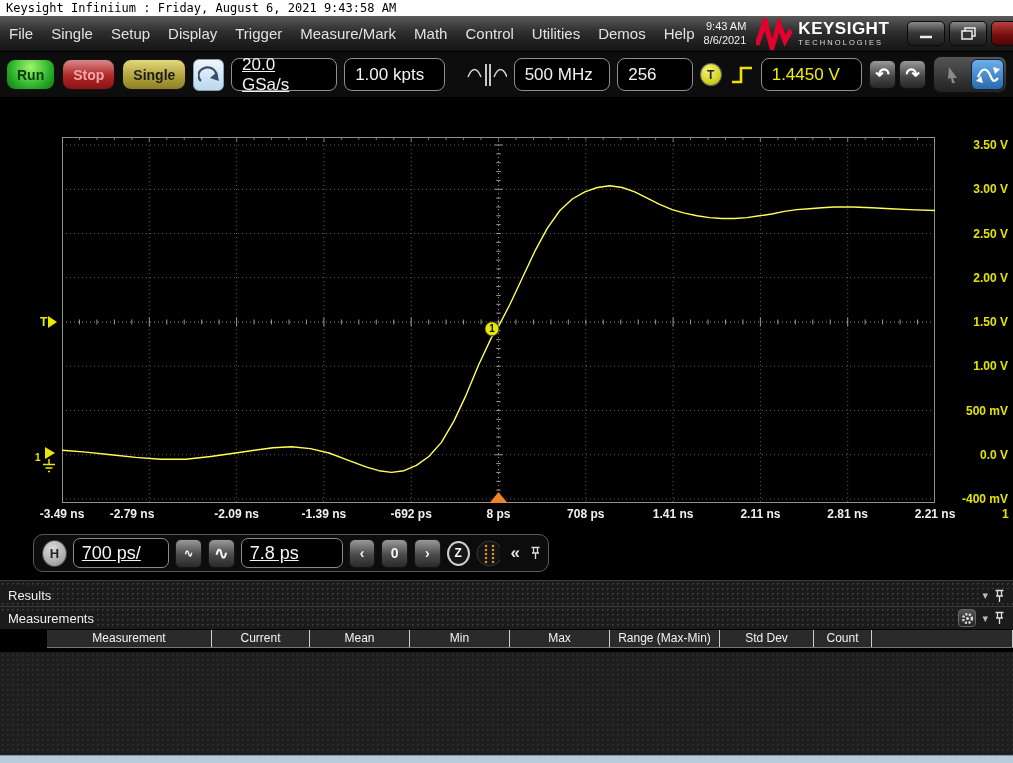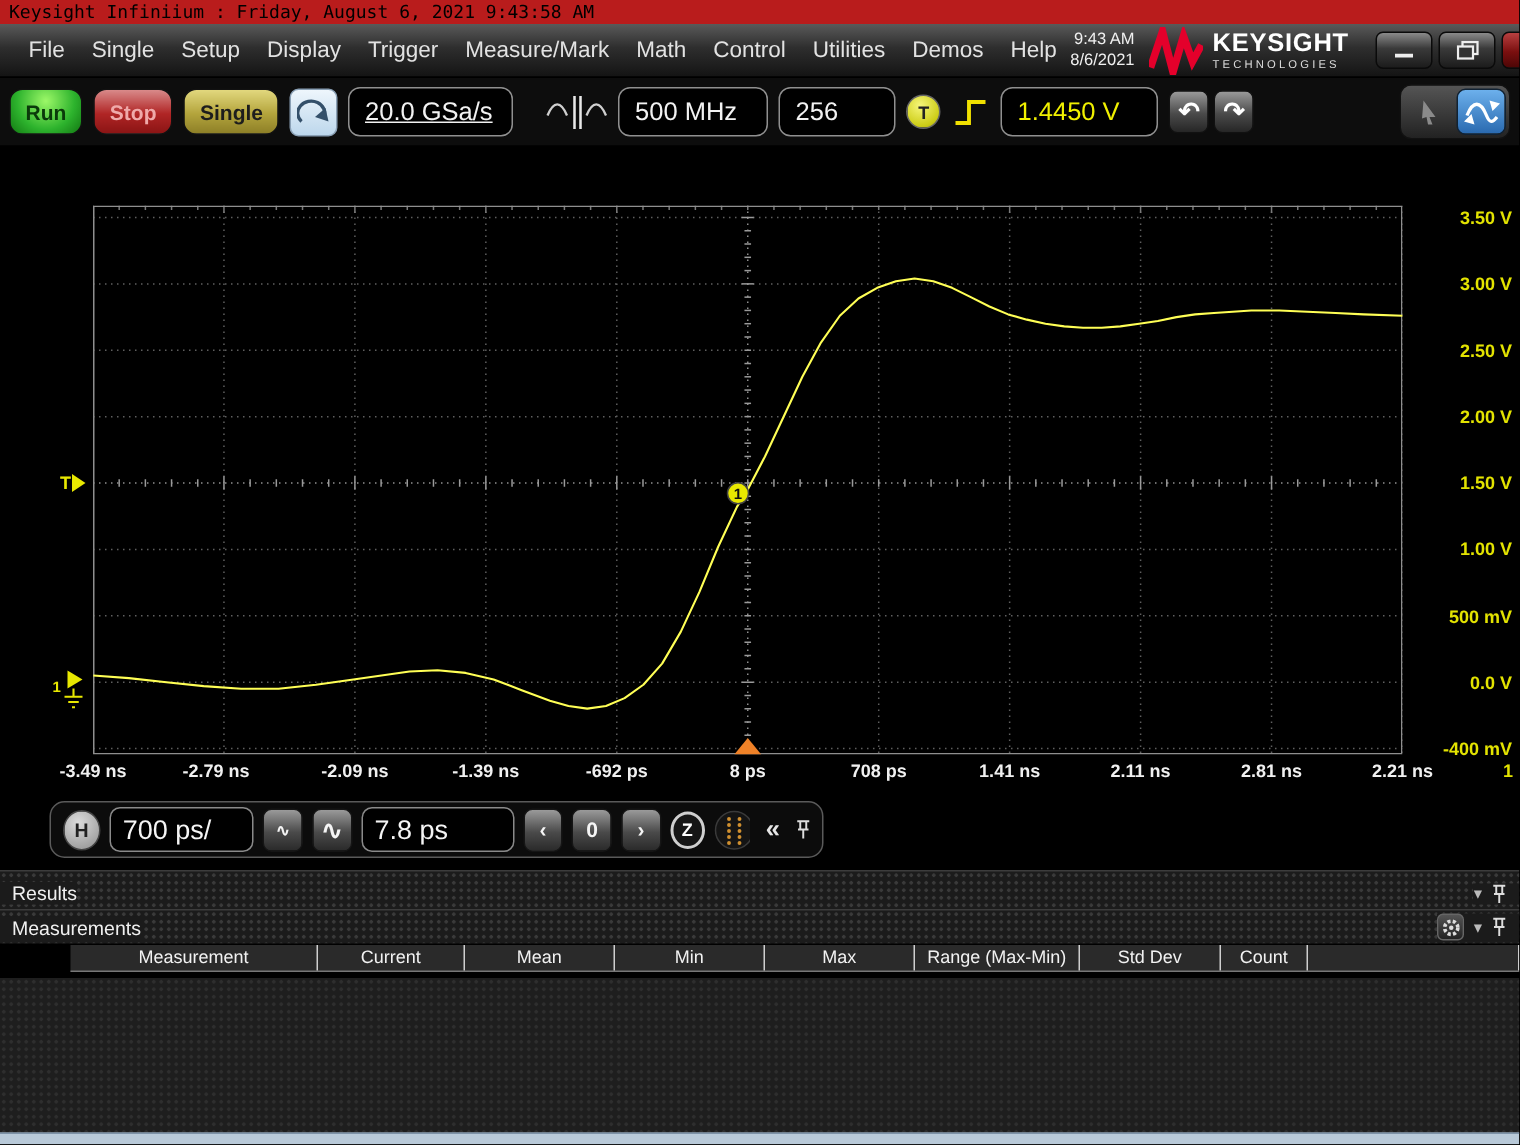--- a/index.html
+++ b/index.html
@@ -1,28 +1,28 @@
 <!DOCTYPE html>
 <html><head>
 <meta charset="utf-8">
 <style>
   * { margin:0; padding:0; box-sizing:border-box; }
   html,body { background:#000; }
   body { font-family:"Liberation Sans", sans-serif; }
   .screen { position:relative; width:1013px; height:763px; overflow:hidden; background:#000; }
 
   
-  .titlebar { position:absolute; top:0; left:0; width:1013px; height:16px; background:#b91c1c; color:#000;
+  .titlebar { position:absolute; top:0; left:0; width:1013px; height:16px; background:#ffffff; color:#000;
     font-family:"DejaVu Sans Mono", monospace; font-size:12px; line-height:16px; padding-left:6px; white-space:nowrap; }
 
   
   .menubar { position:absolute; top:16px; left:0; width:1013px; height:36px;
     background:linear-gradient(#5a5a5a 0%, #2e2e2e 45%, #141414 100%); border-bottom:1px solid #000;
     display:flex; align-items:center; }
-  .menu-items { display:flex; align-items:center; padding-left:10px; }
+  .menu-items { display:flex; align-items:center; }
   .menu-item { color:#e2e2e2; font-size:15px; padding:0 9px; cursor:default; }
   .menu-right { margin-left:auto; display:flex; align-items:center; gap:10px; padding-right:4px; }
   .clock { text-align:right; color:#f0f0f0; font-size:11px; line-height:1.25; }
   .logo { display:flex; align-items:center; gap:6px; }
   .brand-text { line-height:1; }
   .brand-main { color:#fff; font-weight:bold; font-size:17px; letter-spacing:0.5px; }
   .brand-sub { color:#ddd; font-size:7.5px; letter-spacing:2.1px; margin-top:2px; }
   .winbtns { display:flex; align-items:center; gap:4px; margin-left:8px; }
   .winbtn { width:38px; height:25px; border-radius:5px; border:1px solid #0a0a0a;
     background:linear-gradient(#8a8a8a, #3a3a3a 45%, #1c1c1c); display:flex; align-items:center; justify-content:center; }
@@ -67,21 +67,21 @@
   .ctl-row { position:absolute; background:#0c0c0c; border:1px solid #5a5a5a; border-radius:10px;
     display:flex; align-items:center; gap:6px; padding:0 8px; }
   .channel-row { left:30px; top:99px; height:36px; width:508px; }
   .h-row { left:33px; top:534px; height:38px; width:516px; }
   .ch-circ { width:26px; height:26px; background:radial-gradient(circle at 40% 30%, #f6f67a, #cdcd17 70%, #9a9a10);
     border:1px solid #666; color:#222; font-size:13px; }
   .coupling { color:#e8e8e8; font-size:9px; font-weight:bold; line-height:1.1; text-align:center; }
   .ctl-field { background:#000; border:1px solid #8a8a8a; border-radius:7px; height:30px;
     display:flex; align-items:center; padding:0 8px; font-size:18px; }
   .ctl-field.yel span { color:#f0f000; }
-  .ctl-field.wht span { color:#f5f5f5; }
+  .ctl-field.wht span { color:#f5f5f5;text-decoration:underline; }
   .cf-scale { width:106px; } .cf-off { width:112px; } .hf-scale { width:104px; } .hf-pos { width:110px; }
   .sq-btn { width:29px; height:29px; border-radius:6px; border:1px solid #151515;
     background:linear-gradient(#9a9a9a, #4a4a4a 55%, #2a2a2a); color:#f5f5f5;
     display:flex; align-items:center; justify-content:center; font-size:14px; font-weight:bold; }
   .sq-btn.sm-glyph { font-size:11px; } .sq-btn.lg-glyph { font-size:17px; }
   .plus-circ { width:23px; height:23px; background:radial-gradient(circle at 40% 30%, #e8e8e8, #9f9f9f);
     border:1px solid #555; color:#222; font-size:16px; }
   .chevrons { color:#e5e5e5; font-size:17px; font-weight:bold; padding:0 4px; }
   .h-circ { width:27px; height:27px; background:radial-gradient(circle at 40% 30%, #dcdcdc, #8f8f8f);
     border:1px solid #444; color:#222; font-size:13px; }
@@ -186,20 +186,23 @@
     <button class="btn3d btn-stop">Stop</button>
     <button class="btn3d btn-single">Single</button>
     <div class="btn-touchpad">
       <svg width="22" height="20">
         <path d="M3 16 A9 8 0 1 1 18 13" fill="none" stroke="#34506a" stroke-width="2.2"></path>
         <polygon points="19,7 21,16 12,13" fill="#34506a"></polygon>
       </svg>
     </div>
     <div class="field w-sample">
         <span>20.0 GSa/s</span>
+      </div>
+    <div class="field w-mem">
+        <span>1.00 kpts</span>
       </div>
     <svg width="42" height="26" style="margin-left:14px;">
       <path d="M2 15 C6 5 11 5 15 15" fill="none" stroke="#cfcfcf" stroke-width="1.5"></path>
       <line x1="20" y1="2" x2="20" y2="24" stroke="#e8e8e8" stroke-width="1.7"></line>
       <line x1="24" y1="2" x2="24" y2="24" stroke="#e8e8e8" stroke-width="1.7"></line>
       <path d="M28 15 C32 5 37 5 41 15" fill="none" stroke="#cfcfcf" stroke-width="1.5"></path>
     </svg>
     <div class="field w-bw">
         <span>500 MHz</span>
       </div>
@@ -439,21 +442,21 @@
         <div class="y-lab" style="top: 96.5px;">2.50 V</div>
         <div class="y-lab" style="top: 140.75px;">2.00 V</div>
         <div class="y-lab" style="top: 185px;">1.50 V</div>
         <div class="y-lab" style="top: 229.25px;">1.00 V</div>
         <div class="y-lab" style="top: 273.5px;">500 mV</div>
         <div class="y-lab" style="top: 317.75px;">0.0 V</div>
         <div class="y-lab" style="top: 362px;">-400 mV</div>
       </div>
     <div class="x-labels" id="x-labels">
         <div class="x-lab" style="left: 62px;">-3.49 ns</div>
-        <div class="x-lab" style="left: 144px;">-2.79 ns</div>
+        <div class="x-lab" style="left: 132px;">-2.79 ns</div>
         <div class="x-lab" style="left: 236.6px;">-2.09 ns</div>
         <div class="x-lab" style="left: 323.9px;">-1.39 ns</div>
         <div class="x-lab" style="left: 411.2px;">-692 ps</div>
         <div class="x-lab" style="left: 498.5px;">8 ps</div>
         <div class="x-lab" style="left: 585.8px;">708 ps</div>
         <div class="x-lab" style="left: 673.1px;">1.41 ns</div>
         <div class="x-lab" style="left: 760.4px;">2.11 ns</div>
         <div class="x-lab" style="left: 847.7px;">2.81 ns</div>
         <div class="x-lab" style="left: 935px;">2.21 ns</div>
       </div>

